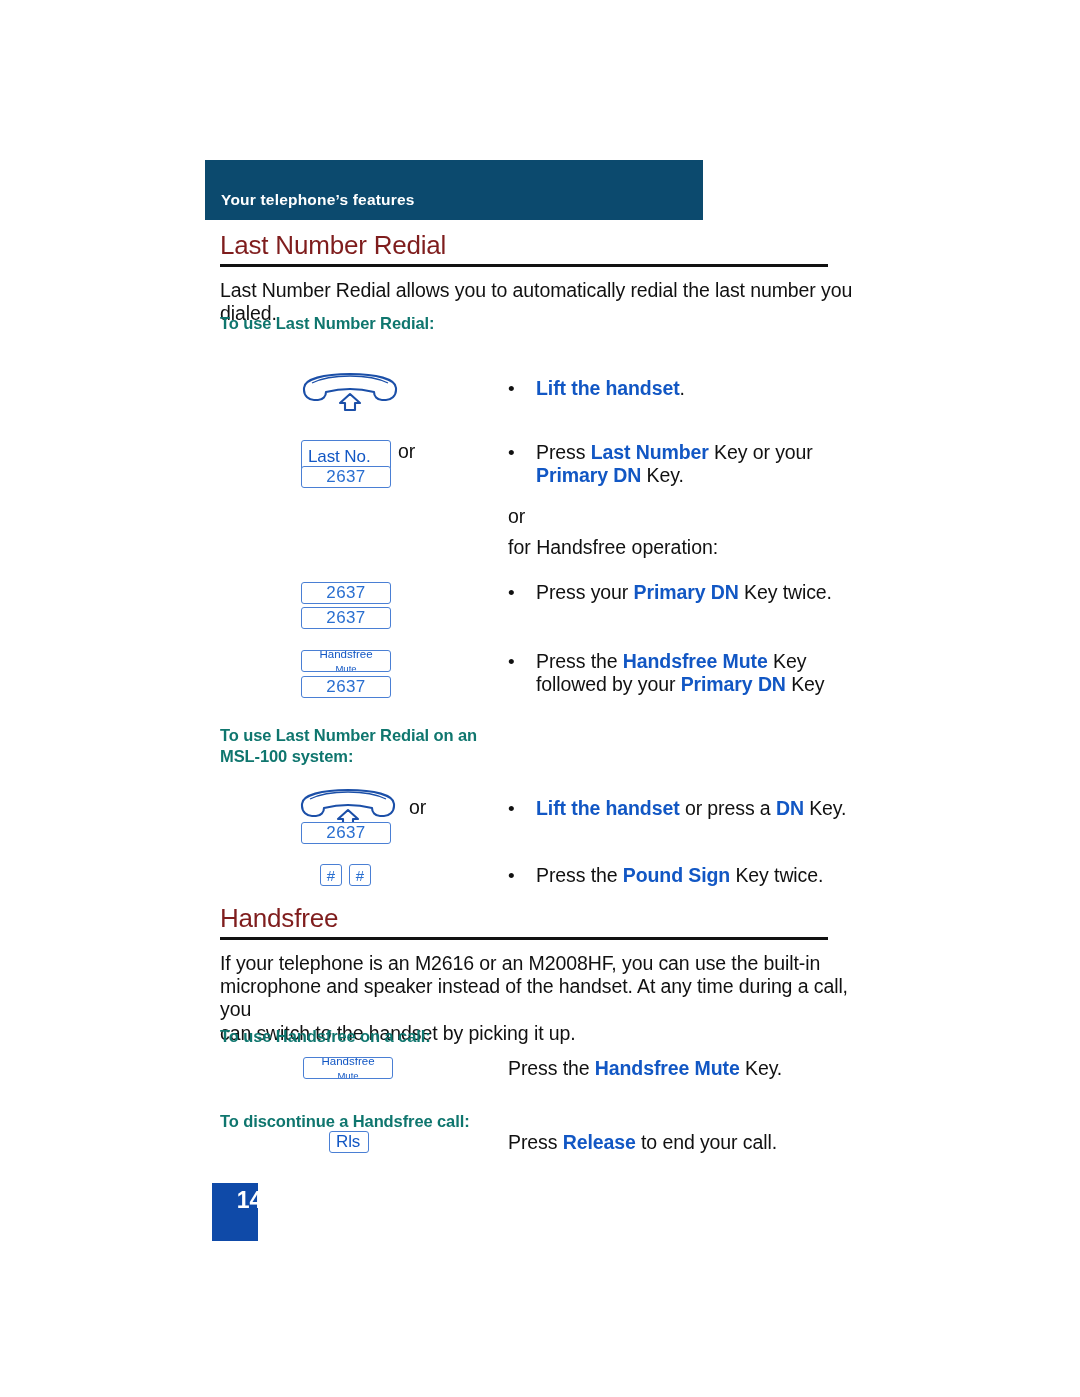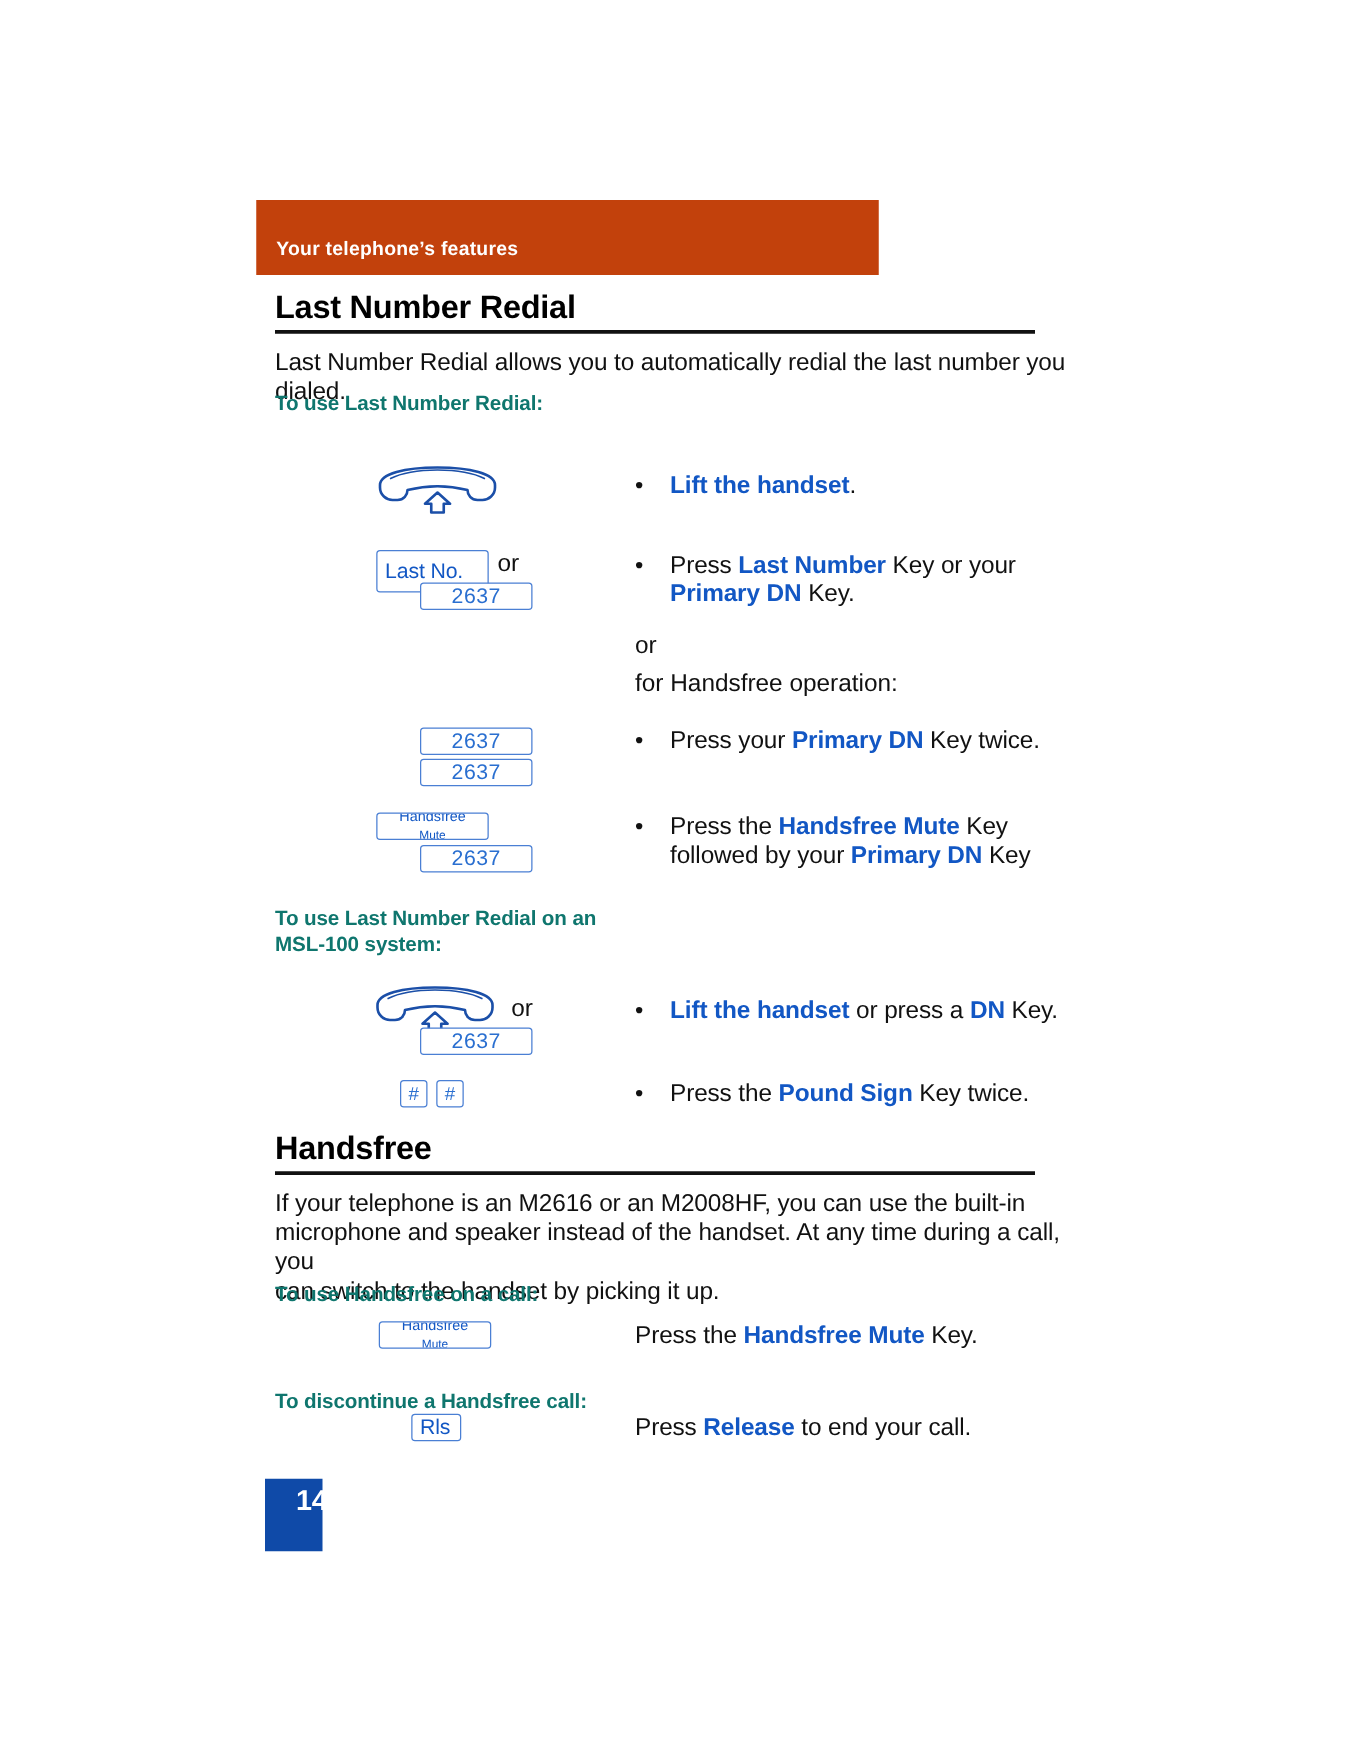--- a/index.html
+++ b/index.html
@@ -21,44 +21,44 @@
     background: #ffffff;
   }
 
   
   .header-bar {
     position: absolute;
     left: 205px;
     top: 160px;
     width: 498px;
     height: 60px;
-    background: #c2410c;
+    background: #0c4a6e;
   }
   .header-bar-label {
     position: absolute;
     left: 16px;
     bottom: 11px;
     color: #ffffff;
     font-size: 15.5px;
     font-weight: bold;
     letter-spacing: 0.2px;
   }
 
   
   .section-heading {
     position: absolute;
     left: 220px;
     width: 610px;
   }
   .section-heading .title {
     font-size: 26px;
-    font-weight: bold;
+    font-weight: normal;
     letter-spacing: -0.2px;
     line-height: 1.05;
-    color: #000000;
+    color: #7f1d1d;
   }
   .section-heading .rule {
     margin-top: 5px;
     height: 3px;
     background: #111111;
     width: 608px;
   }
 
   
   .body-text {
@@ -110,21 +110,21 @@
     position: absolute;
     box-sizing: border-box;
     border: 1.6px solid #4a7fd4;
     border-radius: 3px;
     color: #1257c4;
     background: #ffffff;
     display: flex;
     align-items: center;
     overflow: hidden;
   }
-  .keybox.center { justify-content: center; margin-left: 35px; }
+  .keybox.center { justify-content: center; }
   .keybox.left   { justify-content: flex-start; padding-left: 6px; }
   .keybox .dn {
     font-size: 17px;
     letter-spacing: 0.4px;
     color: #2a6fd0;
   }
   .keybox .lbl {
     font-size: 17px;
     letter-spacing: -0.1px;
     color: #1257c4;

